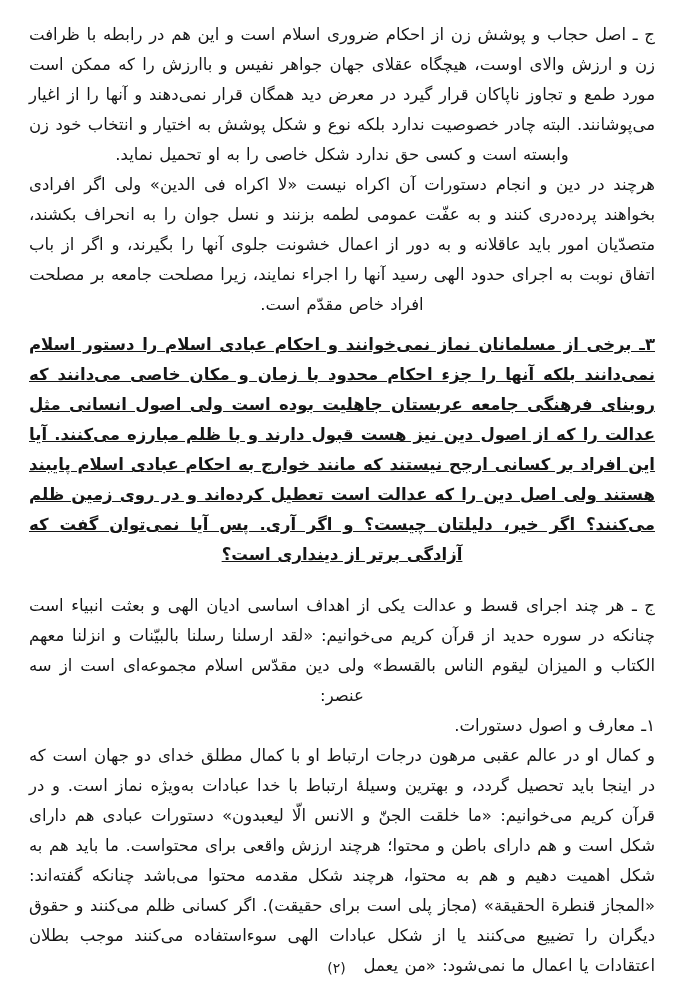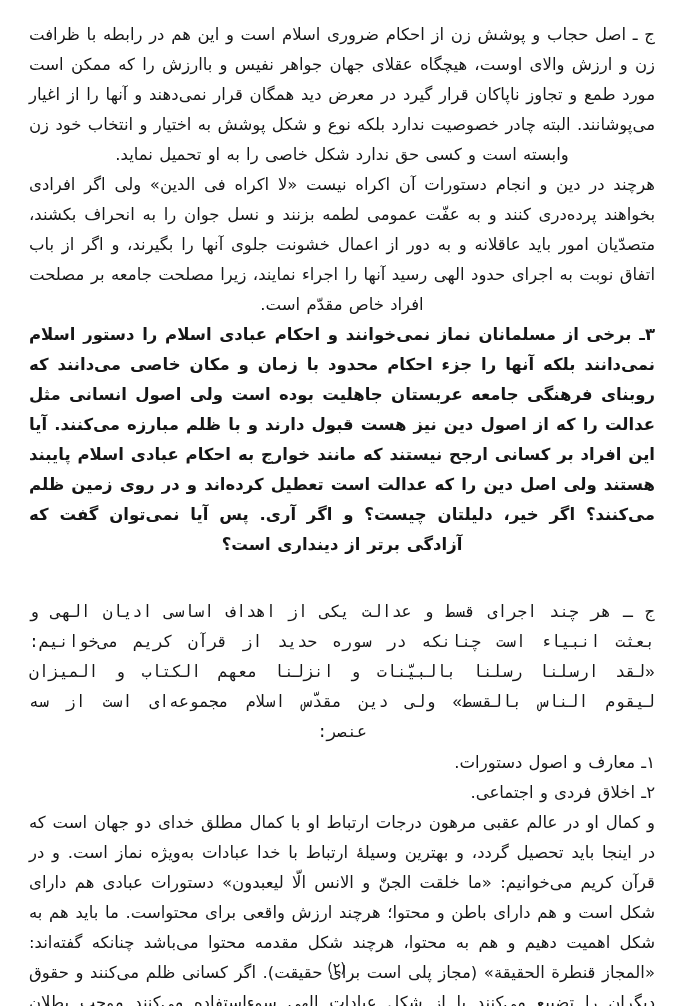--- a/index.html
+++ b/index.html
@@ -27,22 +27,22 @@
       margin: 0;
       font-size: 16.5px;
       line-height: 30px;
       text-align: justify;
       text-align-last: right;
       word-spacing: 1px;
     }
     .center-last { text-align-last: center; }
     .question { font-weight: bold; }
     .list-line { text-align: right; }
-    .gap-sm { margin-top: 0; }
-    .gap-md { margin-top: 38px; font-family: Liberation Mono, monospace; }
+    .gap-sm { margin-top: 10px; text-decoration: underline; }
+    .gap-md { margin-top: 21px; }
     .page-number {
       position: absolute;
       left: 0;
       right: 0;
       top: 960px;
       text-align: center;
       font-size: 14px;
       color: #161616;
     }
   </style>
@@ -55,21 +55,20 @@
     <p class="para center-last">ج ـ اصل حجاب و پوشش زن از احکام ضروری اسلام است و این هم در رابطه با ظرافت زن و ارزش والای اوست، هیچگاه عقلای جهان جواهر نفیس و باارزش را که ممکن است مورد طمع و تجاوز ناپاکان قرار گیرد در معرض دید همگان قرار نمی‌دهند و آنها را از اغیار می‌پوشانند. البته چادر خصوصیت ندارد بلکه نوع و شکل پوشش به اختیار و انتخاب خود زن وابسته است و کسی حق ندارد شکل خاصی را به او تحمیل نماید.</p>
 
     <p class="para center-last">هرچند در دین و انجام دستورات آن اکراه نیست «لا اکراه فی الدین» ولی اگر افرادی بخواهند پرده‌دری کنند و به عفّت عمومی لطمه بزنند و نسل جوان را به انحراف بکشند، متصدّیان امور باید عاقلانه و به دور از اعمال خشونت جلوی آنها را بگیرند، و اگر از باب اتفاق نوبت به اجرای حدود الهی رسید آنها را اجراء نمایند، زیرا مصلحت جامعه بر مصلحت افراد خاص مقدّم است.</p>
 
     <p class="para center-last question gap-sm">۳ـ برخی از مسلمانان نماز نمی‌خوانند و احکام عبادی اسلام را دستور اسلام نمی‌دانند بلکه آنها را جزء احکام محدود با زمان و مکان خاصی می‌دانند که روبنای فرهنگی جامعه عربستان جاهلیت بوده است ولی اصول انسانی مثل عدالت را که از اصول دین نیز هست قبول دارند و با ظلم مبارزه می‌کنند. آیا این افراد بر کسانی ارجح نیستند که مانند خوارج به احکام عبادی اسلام پایبند هستند ولی اصل دین را که عدالت است تعطیل کرده‌اند و در روی زمین ظلم می‌کنند؟ اگر خیر، دلیلتان چیست؟ و اگر آری. پس آیا نمی‌توان گفت که آزادگی برتر از دینداری است؟</p>
 
     <p class="para center-last gap-md">ج ـ هر چند اجرای قسط و عدالت یکی از اهداف اساسی ادیان الهی و بعثت انبیاء است چنانکه در سوره حدید از قرآن کریم می‌خوانیم: «لقد ارسلنا رسلنا بالبیّنات و انزلنا معهم الکتاب و المیزان لیقوم الناس بالقسط» ولی دین مقدّس اسلام مجموعه‌ای است از سه عنصر:</p>
 
     <p class="para list-line">۱ـ معارف و اصول دستورات.</p>
 
-    <p class="para list-line">۲ـ اخلاق فردی و اجتماعی.</p>
 
 
 
     <p class="para">و کمال او در عالم عقبی مرهون درجات ارتباط او با کمال مطلق خدای دو جهان است که در اینجا باید تحصیل گردد، و بهترین وسیلهٔ ارتباط با خدا عبادات به‌ویژه نماز است. و در قرآن کریم می‌خوانیم: «ما خلقت الجنّ و الانس الّا لیعبدون» دستورات عبادی هم دارای شکل است و هم دارای باطن و محتوا؛ هرچند ارزش واقعی برای محتواست. ما باید هم به شکل اهمیت دهیم و هم به محتوا، هرچند شکل مقدمه محتوا می‌باشد چنانکه گفته‌اند: «المجاز قنطرة الحقیقة» (مجاز پلی است برای حقیقت). اگر کسانی ظلم می‌کنند و حقوق دیگران را تضییع می‌کنند یا از شکل عبادات الهی سوءاستفاده می‌کنند موجب بطلان اعتقادات یا اعمال ما نمی‌شود: «من یعمل</p>
 
   </div>
 
   <div class="page-number">(۲)</div>
 </div>
 

